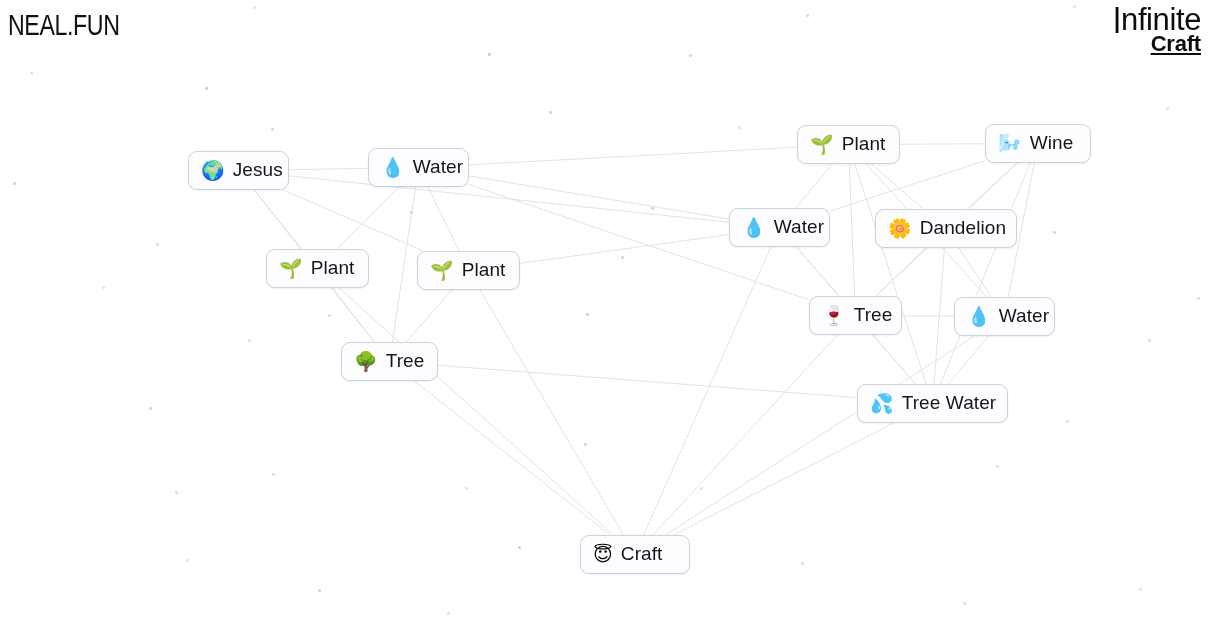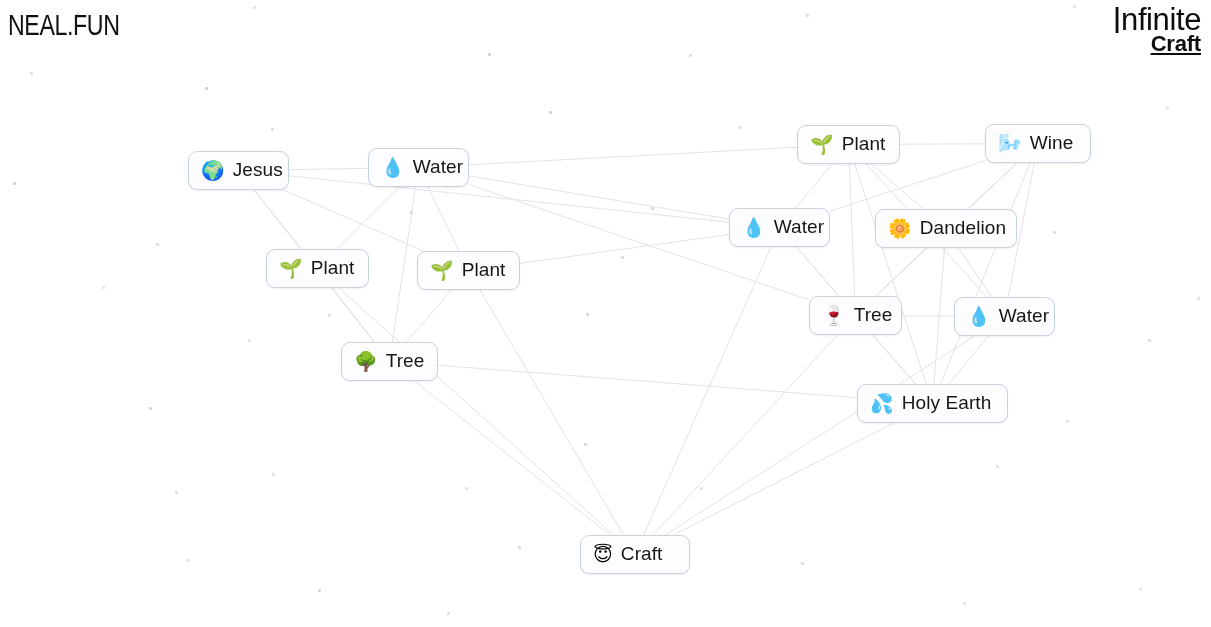--- a/index.html
+++ b/index.html
@@ -261,21 +261,21 @@
       <div class="node" style="left: 809px; top: 296px; width: 93px; height: 39px;">
         <span class="emoji">🍷</span>
         <span class="label">Tree</span>
       </div>
       <div class="node" style="left: 954px; top: 297px; width: 101px; height: 39px;">
         <span class="emoji">💧</span>
         <span class="label">Water</span>
       </div>
       <div class="node" style="left: 857px; top: 384px; width: 151px; height: 39px;">
         <span class="emoji">💦</span>
-        <span class="label">Holy Earth</span>
+        <span class="label">Tree Water</span>
       </div>
       <div class="node" style="left: 580px; top: 535px; width: 110px; height: 39px;">
         <span class="emoji">😇</span>
         <span class="label">Craft</span>
       </div>
     </div>
 
 </div>
 
 </body></html>

